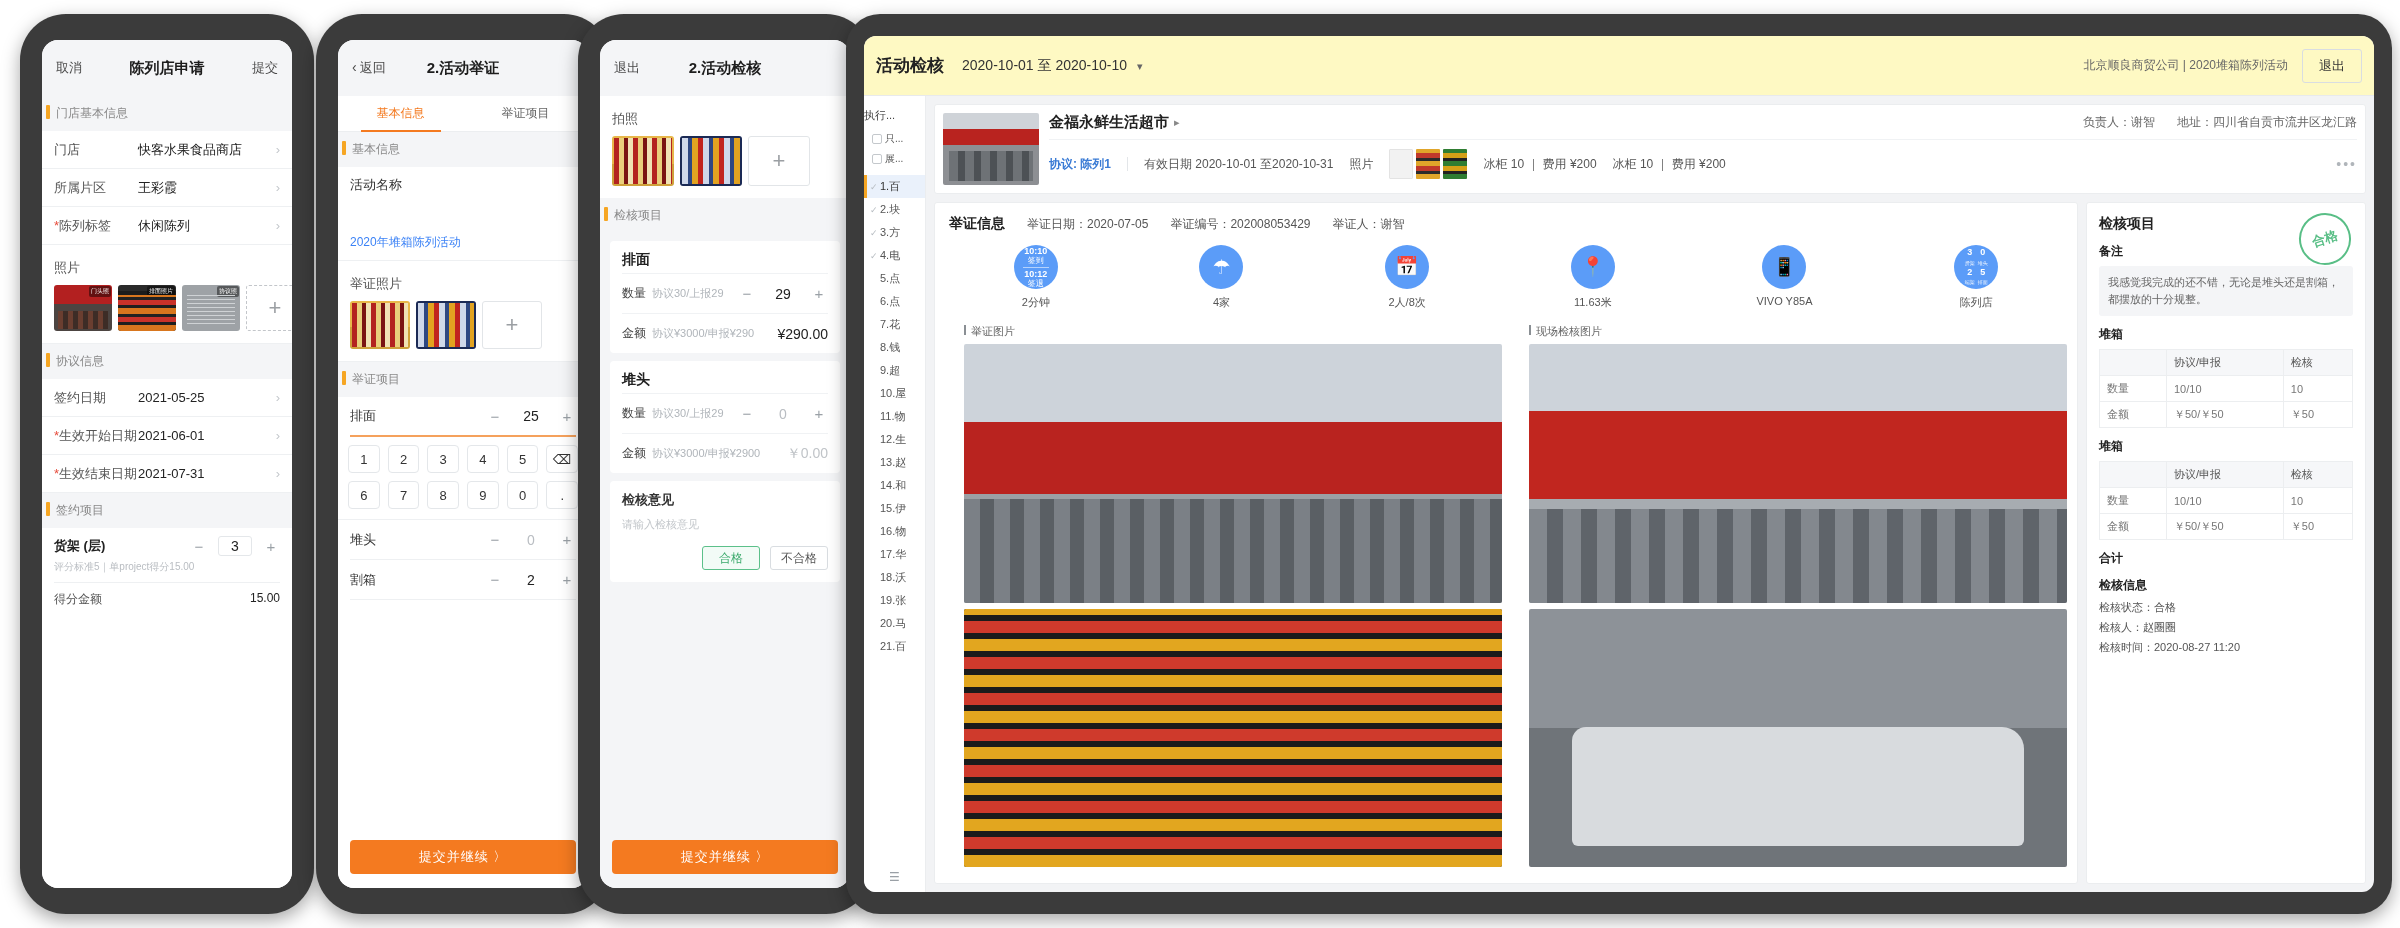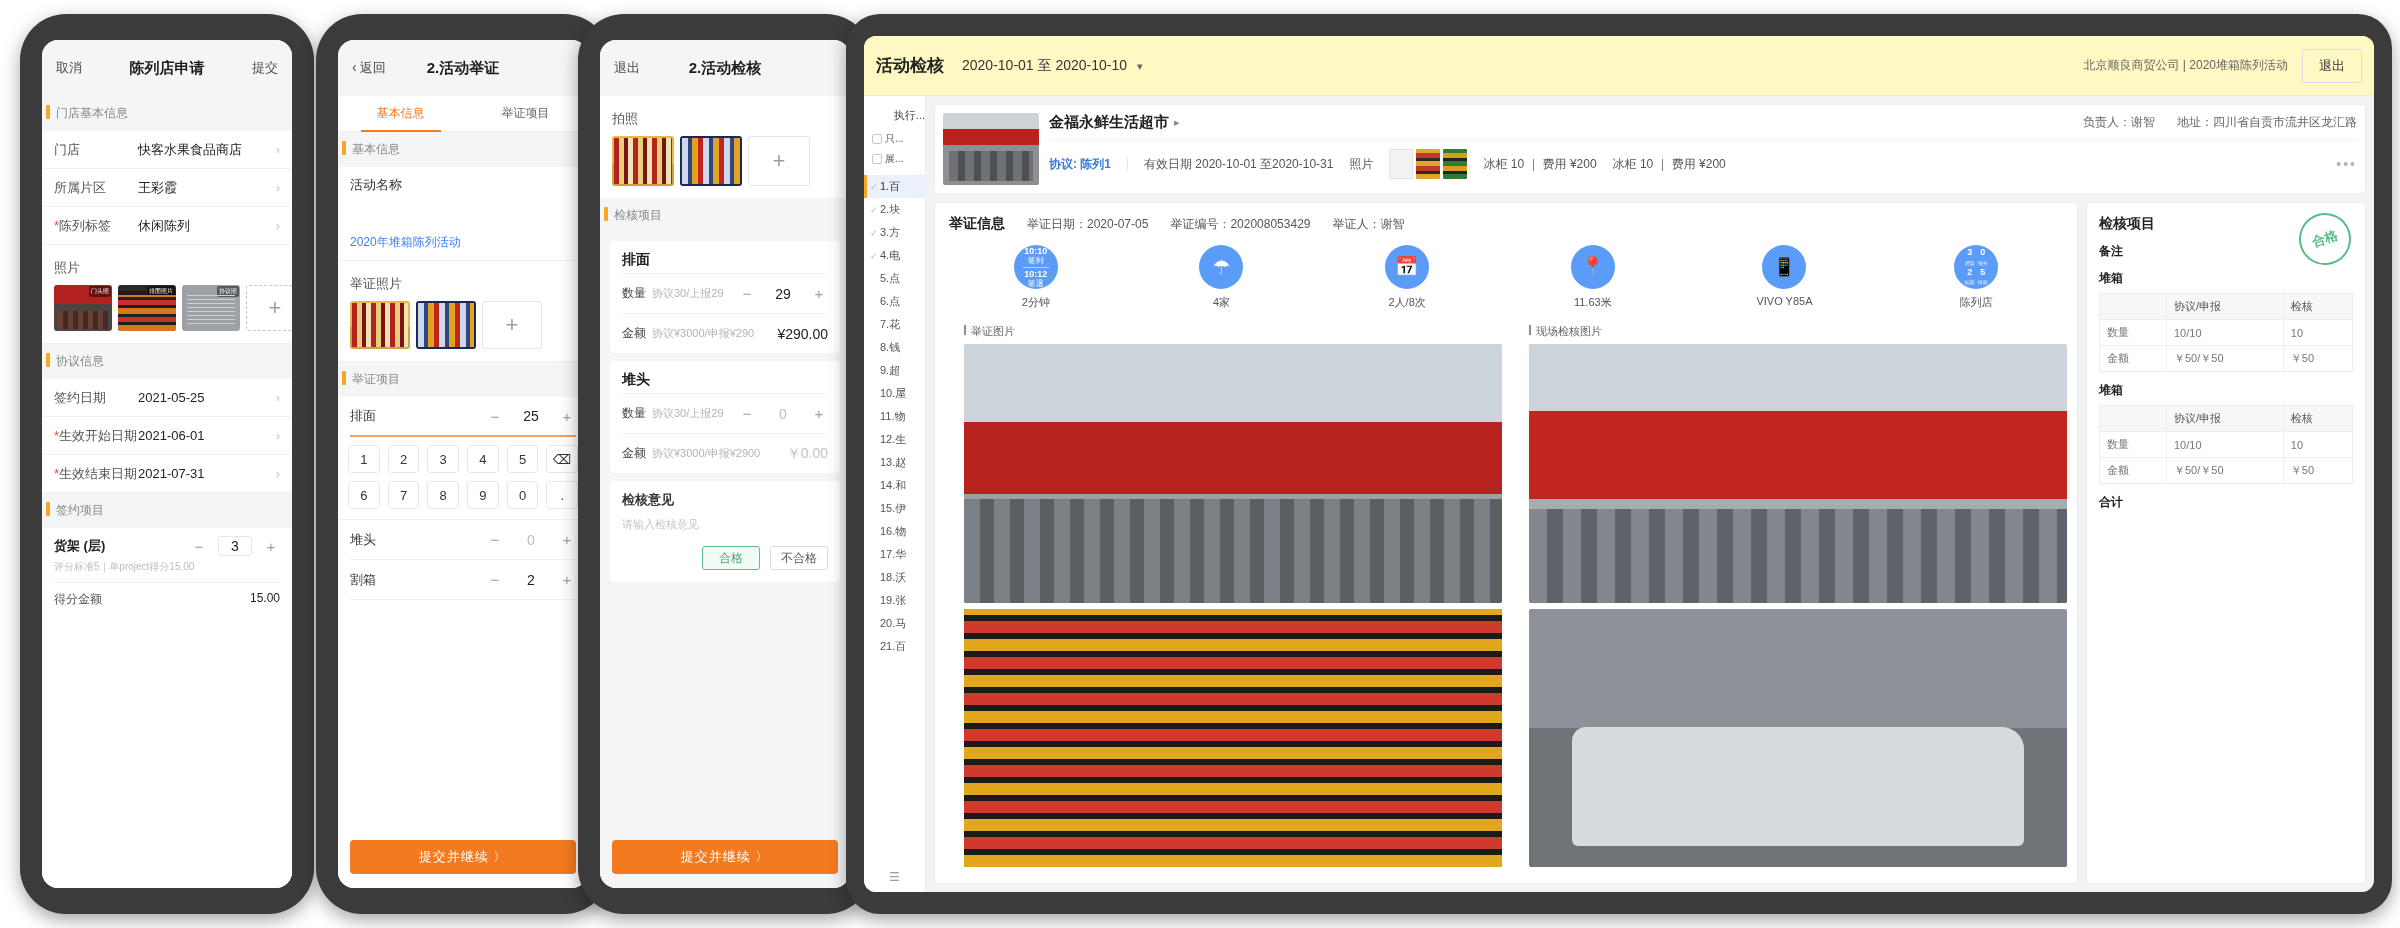--- a/index.html
+++ b/index.html
@@ -161,21 +161,21 @@
   .tb-caret { margin-left:6px; color:#666; font-size:11px; }
   .tb-right { margin-left:auto; display:flex; align-items:center; gap:14px; }
   .tb-meta { font-size:12px; color:#666; }
   .tb-logout { border:1px solid #d9dde1; border-radius:3px; padding:7px 16px; font-size:13px; color:#333;}
 
   .tb-body { flex:1 1 auto; display:flex; overflow:hidden; }
   .tb-side {
     width:62px; background:#fff; border-right:1px solid #ebedef;
     display:flex; flex-direction:column; flex:0 0 auto; padding-top:8px;
   }
-  .side-filter-title { font-size:11px; color:#444; text-align:right; padding:4px 0 6px;}
+  .side-filter-title { font-size:11px; color:#444; text-align:left; padding:4px 0 6px;}
   .side-check { display:flex; align-items:center; gap:3px; font-size:10px; color:#555; padding:3px 0 3px 8px;}
   .cbox { width:10px; height:10px; border:1px solid #c4c8cc; border-radius:2px; flex:0 0 auto;}
   .side-list { margin-top:6px; overflow:hidden; flex:1 1 auto;}
   .side-item {
     font-size:11px; color:#555; padding:4px 2px 4px 6px; display:flex; gap:2px; align-items:center;
     position:relative; white-space:nowrap;
   }
   .side-item .tick{color:#b6bbc0;font-size:9px;width:8px;}
   .side-item.active { background:#eaf1fb; color:#333; }
   .side-item.active::before{content:"";position:absolute;left:0;top:0;bottom:0;width:3px;background:#f6a623;}
@@ -713,20 +713,21 @@
                   <div class="big-photo bp-store2"></div>
                   <div class="big-photo bp-car"></div>
                 </div>
               </div>
             </div>
 
             <div class="col-right">
               <div class="stamp">合格</div>
               <div class="rp-title">检核项目</div>
               <div class="rp-sub">备注</div>
+              <div class="rp-note">我感觉我完成的还不错，无论是堆头还是割箱，都摆放的十分规整。</div>
 
               <div class="rp-sub">堆箱</div>
               <table class="rp-table">
                 <thead>
                     <tr>
                   <th></th>
                   <th>协议/申报</th>
                   <th>检核</th>
                 </tr>
                   </thead>
@@ -762,20 +763,26 @@
                   <tr>
                     <td>金额</td>
                     <td>￥50/￥50</td>
                     <td>￥50</td>
                   </tr>
                 </tbody>
               </table>
 
               <div class="rp-sub">合计</div>
 
+              <div class="rp-info">
+                <div class="rp-sub" style="margin-top:0;">检核信息</div>
+                <div class="ln">检核状态：合格</div>
+                <div class="ln">检核人：赵圈圈</div>
+                <div class="ln">检核时间：2020-08-27 11:20</div>
+              </div>
             </div>
 
           </div>
         </div>
       </div>
     </div>
   </div>
 
 </div>
 

